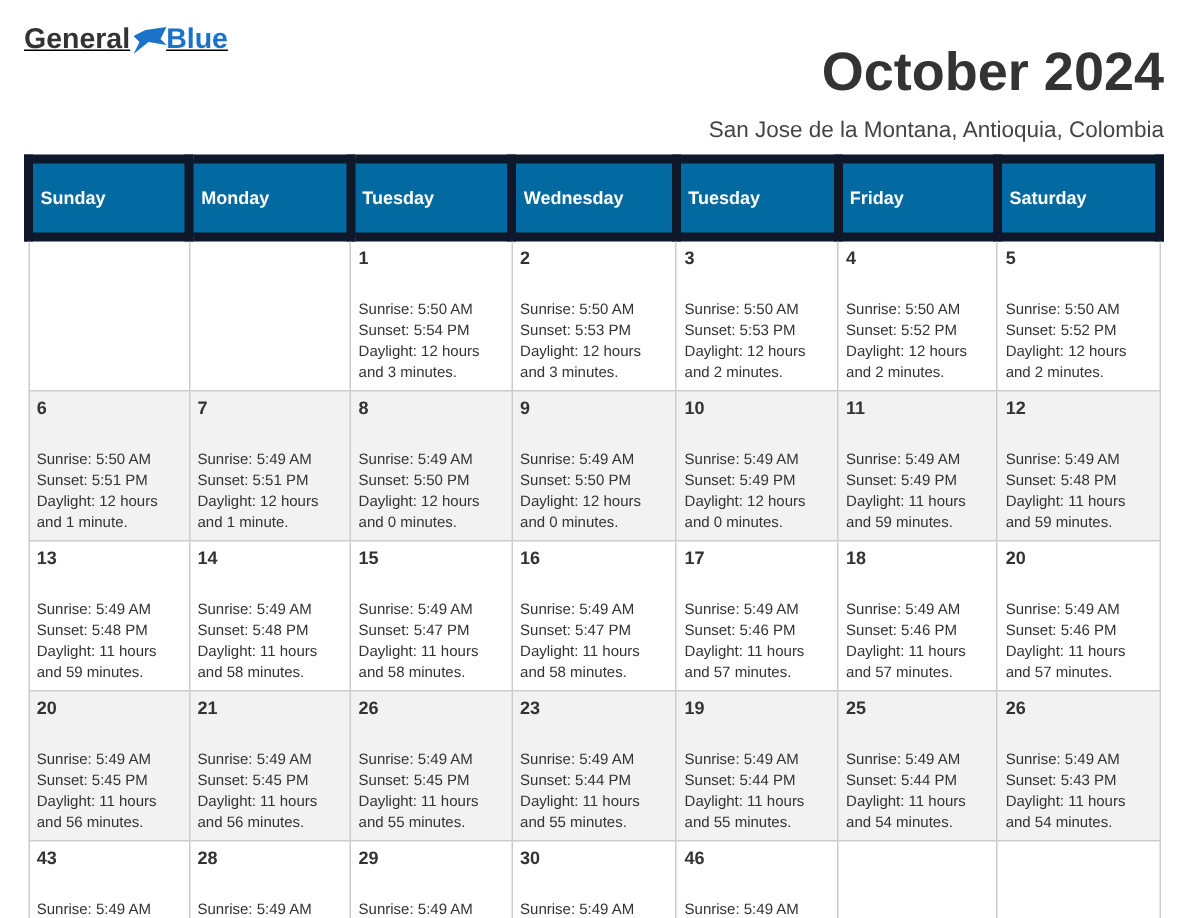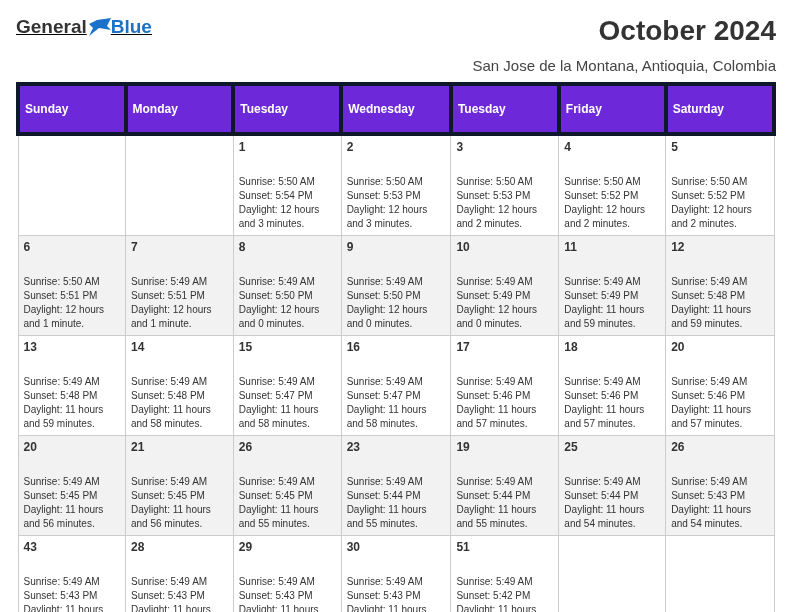--- a/index.html
+++ b/index.html
@@ -19,43 +19,44 @@
     .logo {
       display: flex;
       flex-direction: row;
       align-items: flex-end;
       text-decoration: underline;
     }
     .title-section {
       text-align: right;
     }
     .month-title {
-      font-size: 28px;
+      font-size: 36px;
       font-weight: bold;
       color: #333;
       line-height: 1.1;
+      margin-top: 12px;
     }
     .location-subtitle {
       font-size: 15px;
       color: #444;
       margin-top: 10px;
     }
     .calendar {
       width: 100%;
       border-collapse: collapse;
       font-size: 11px;
     }
     .calendar th {
-      background-color: #6d28d9;
+      background-color: #0369a1;
       color: #fff;
       text-align: left;
       padding: 16px 5px;
       font-size: 12px;
       font-weight: bold;
-      border: 4px solid #0f172a;
+      border: 6px solid #0f172a;
     }
     .calendar td {
       border: 1px solid #ccc;
       vertical-align: top;
       padding: 4px 5px;
       width: 113px;
       min-height: 70px;
       background: #fff;
     }
     .calendar tr:nth-child(even) td {
@@ -344,21 +345,21 @@
 and 53 minutes.</div>
         </td>
         <td>
           <span class="day-number">30</span>
           <div class="day-info" style="white-space: pre-line;">Sunrise: 5:49 AM
 Sunset: 5:43 PM
 Daylight: 11 hours
 and 53 minutes.</div>
         </td>
         <td>
-          <span class="day-number">51</span>
+          <span class="day-number">46</span>
           <div class="day-info" style="white-space: pre-line;">Sunrise: 5:49 AM
 Sunset: 5:42 PM
 Daylight: 11 hours
 and 52 minutes.</div>
         </td>
         <td class="empty-cell"></td>
         <td class="empty-cell"></td>
       </tr>
     </tbody>
 </table>

